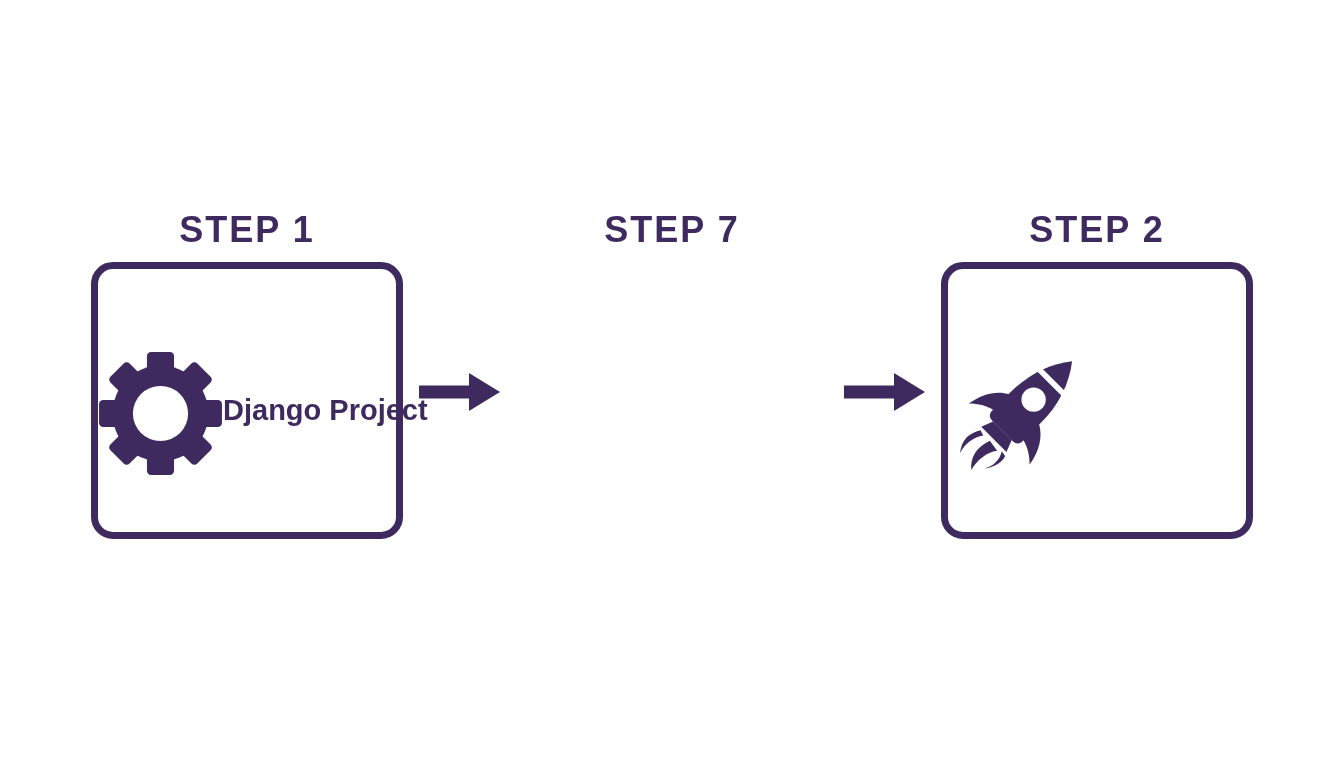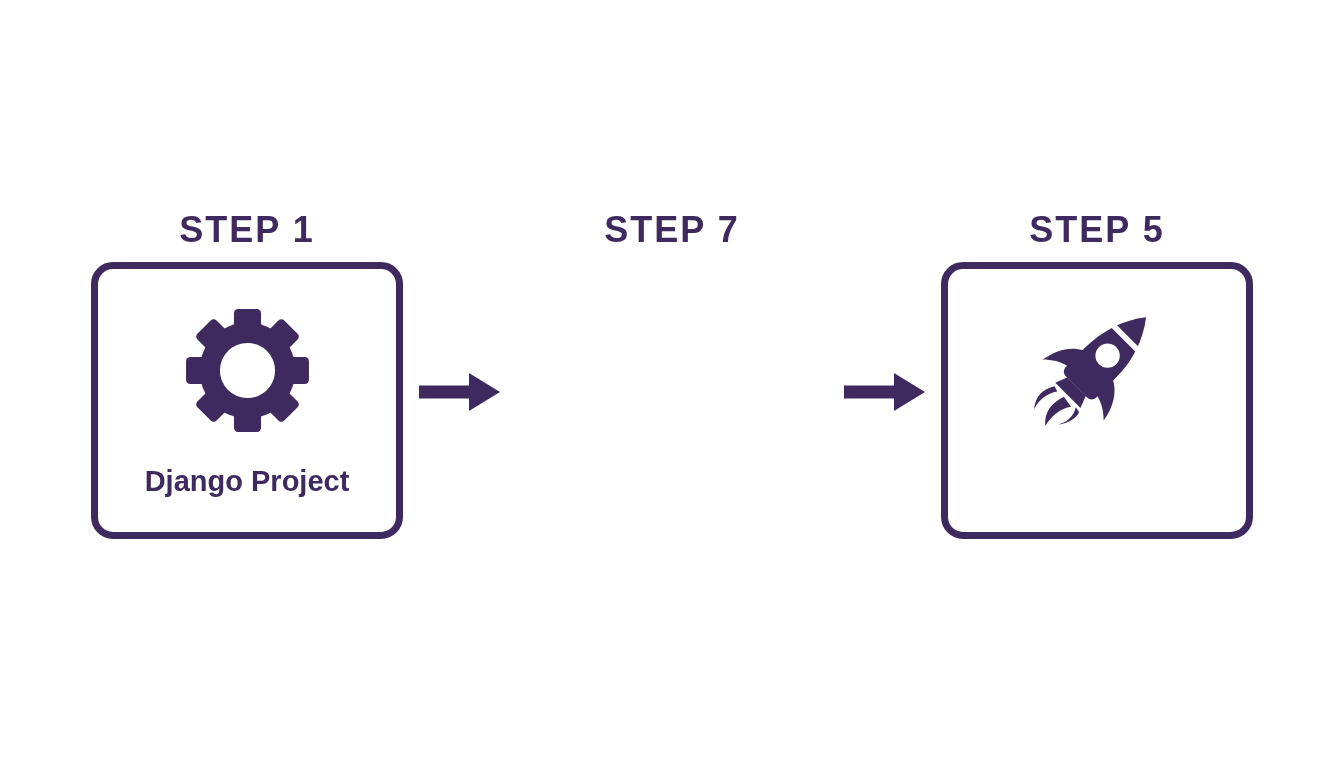--- a/index.html
+++ b/index.html
@@ -32,21 +32,20 @@
     margin-bottom: 14px;
     white-space: nowrap;
   }
   .step-box {
     width: 312px;
     height: 277px;
     border: 7px solid var(--accent);
     border-radius: 22px;
     background: var(--bg);
     display: flex;
-    flex-direction: column;
     align-items: center;
   }
   .icon-wrap {
     height: 150px;
     margin-top: 26px;
     display: flex;
     align-items: center;
     justify-content: center;
     color: var(--accent);
   }
@@ -106,21 +105,21 @@
   </div>
 
   <div class="connector">
     <svg width="82" height="40" viewBox="0 0 82 40" fill="currentColor">
       <rect x="0" y="13.5" width="52" height="13"></rect>
       <polygon points="50,1 50,39 81,20"></polygon>
     </svg>
   </div>
 
   <div class="step">
-    <div class="step-title">STEP 5</div>
+    <div class="step-title">STEP 2</div>
     <div class="step-box">
       <div class="icon-wrap">
         <svg width="150" height="150" viewBox="0 0 160 160" fill="currentColor">
           <g transform="rotate(45 80 76)">
 
             <path d="M80,2 C95,21 103,45 103,72 L103,100 C103,104 100,107 96,107 L64,107 C60,107 57,104 57,100 L57,72 C57,45 65,21 80,2 Z"></path>
 
             <rect x="54" y="30" width="52" height="6" fill="#FFFFFF"></rect>
 
             <circle cx="80" cy="60" r="13" fill="#FFFFFF"></circle>

